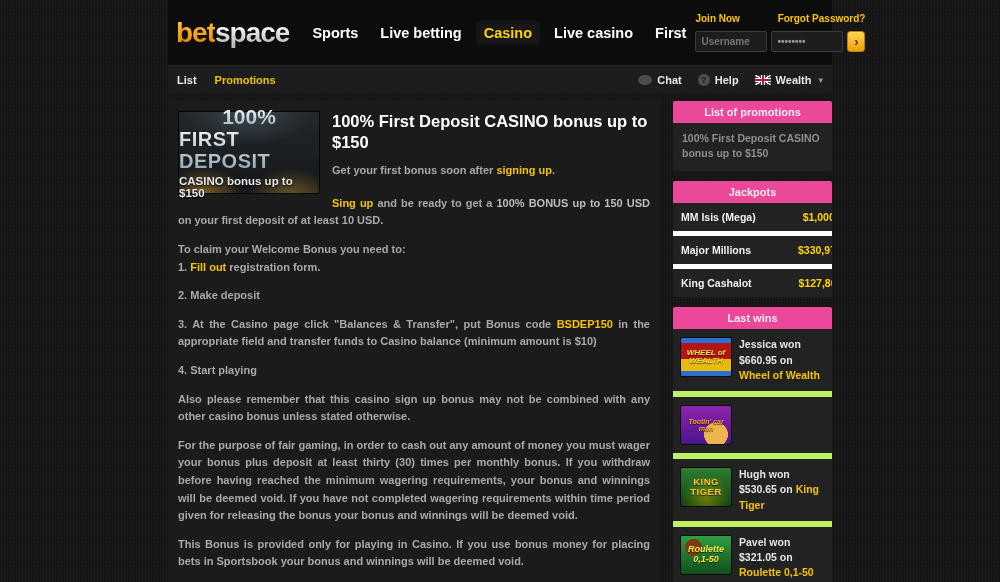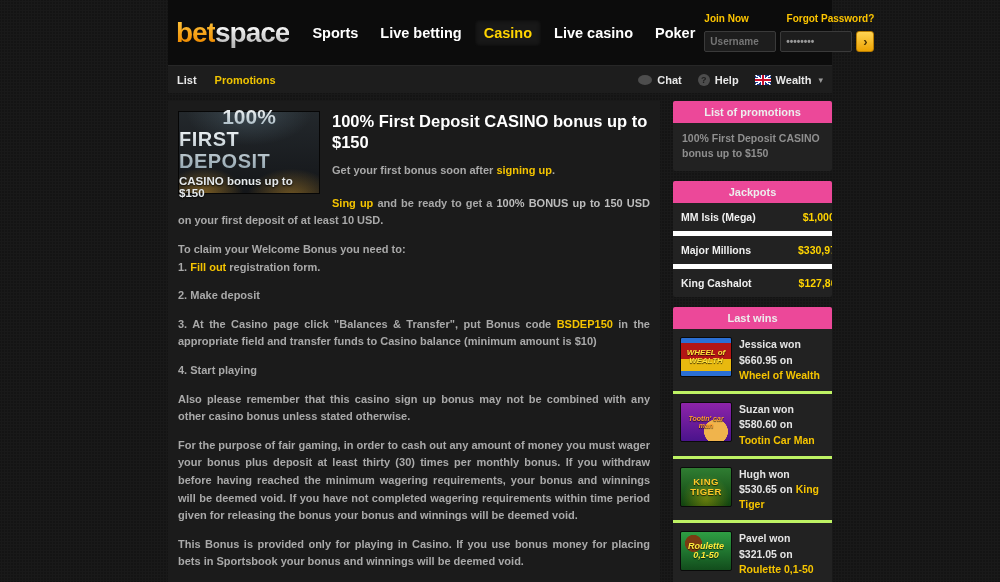--- a/index.html
+++ b/index.html
@@ -71,21 +71,21 @@
 
   
   .sidebar { width:159px; display:flex; flex-direction:column; gap:10px; }
   .side-box { background:#222; border-radius:2px; overflow:hidden; }
   .side-box-header { background:#ec4899; color:#ededed; font-size:11px; font-weight:bold; text-align:center; padding:5px 4px; }
   .promo-item { color:#8f8f8f; font-size:10.5px; font-weight:bold; line-height:1.45; padding:8px 9px 10px 9px; cursor:pointer; }
   .jackpot-row { display:flex; justify-content:space-between; align-items:center; padding:8px 8px; border-bottom:5px solid #ffffff; white-space:nowrap; }
   .jackpot-row:last-child { border-bottom:none; }
   .jackpot-name { color:#f0f0f0; font-size:10.5px; font-weight:bold; }
   .jackpot-value { color:#ffd400; font-size:10.5px; font-weight:bold;padding-left:47px; }
-  .win-item { display:flex; gap:7px; padding:8px 7px; border-bottom:3px solid #bef264; }
+  .win-item { display:flex; gap:7px; padding:8px 7px; border-bottom:6px solid #bef264; }
   .win-item:last-child { border-bottom:none; }
   .win-text { color:#e4e4e4; font-size:10.5px; font-weight:bold; line-height:1.45; }
   .win-game { color:#f5c400; cursor:pointer; }
 
   .thumb { width:52px; height:40px; flex:0 0 52px; border:1px solid #0a0a0a; border-radius:2px;
            display:flex; align-items:center; justify-content:center; text-align:center;
            font-weight:bold; cursor:pointer; overflow:hidden; text-shadow:0 1px 1px rgba(0,0,0,.7); }
   .thumb span { display:block; line-height:1.05; }
   .thumb-wheel       { background:linear-gradient(180deg,#2b6fd4 0 12%, #b31515 12% 55%, #e8b90f 55% 88%, #2b6fd4 88%); color:#ffe23c; font-size:8px; font-style:italic; }
   .thumb-wheel span  { color:#ffe23c; }
@@ -101,21 +101,21 @@
 
   <div class="top-header">
     <div class="logo">
       <span class="bet">bet</span><span class="space">space</span>
     </div>
     <div class="main-nav" id="main-nav">
         <div class="nav-item">Sports</div>
         <div class="nav-item">Live betting</div>
         <div class="nav-item active">Casino</div>
         <div class="nav-item">Live casino</div>
-        <div class="nav-item">Poker</div>
+        <div class="nav-item">First</div>
       </div>
     <div class="login-block">
       <div class="login-links">
         <span>Join Now</span>
         <span>Forgot Password?</span>
       </div>
       <div class="login-row">
         <input type="text" placeholder="Username" style="">
         <input type="text" value="••••••••" style="">
         <div class="login-btn"><span>›</span></div>
@@ -198,21 +198,20 @@
             <div class="win-item">
               <div class="thumb thumb-wheel">
                 <span>WHEEL of WEALTH</span>
               </div>
               <div class="win-text"><span>Jessica won $660.95 on </span><span class="win-game">Wheel of Wealth</span></div>
             </div>
             <div class="win-item">
               <div class="thumb thumb-tootin">
                 <span>Tootin' car man</span>
               </div>
-              <div class="win-text"><span>Suzan won $580.60 on </span><span class="win-game">Tootin Car Man</span></div>
             </div>
             <div class="win-item">
               <div class="thumb thumb-tiger">
                 <span>KING TIGER</span>
               </div>
               <div class="win-text"><span>Hugh won $530.65 on </span><span class="win-game">King Tiger</span></div>
             </div>
             <div class="win-item">
               <div class="thumb thumb-roulette">
                 <span>Roulette 0,1-50</span>

